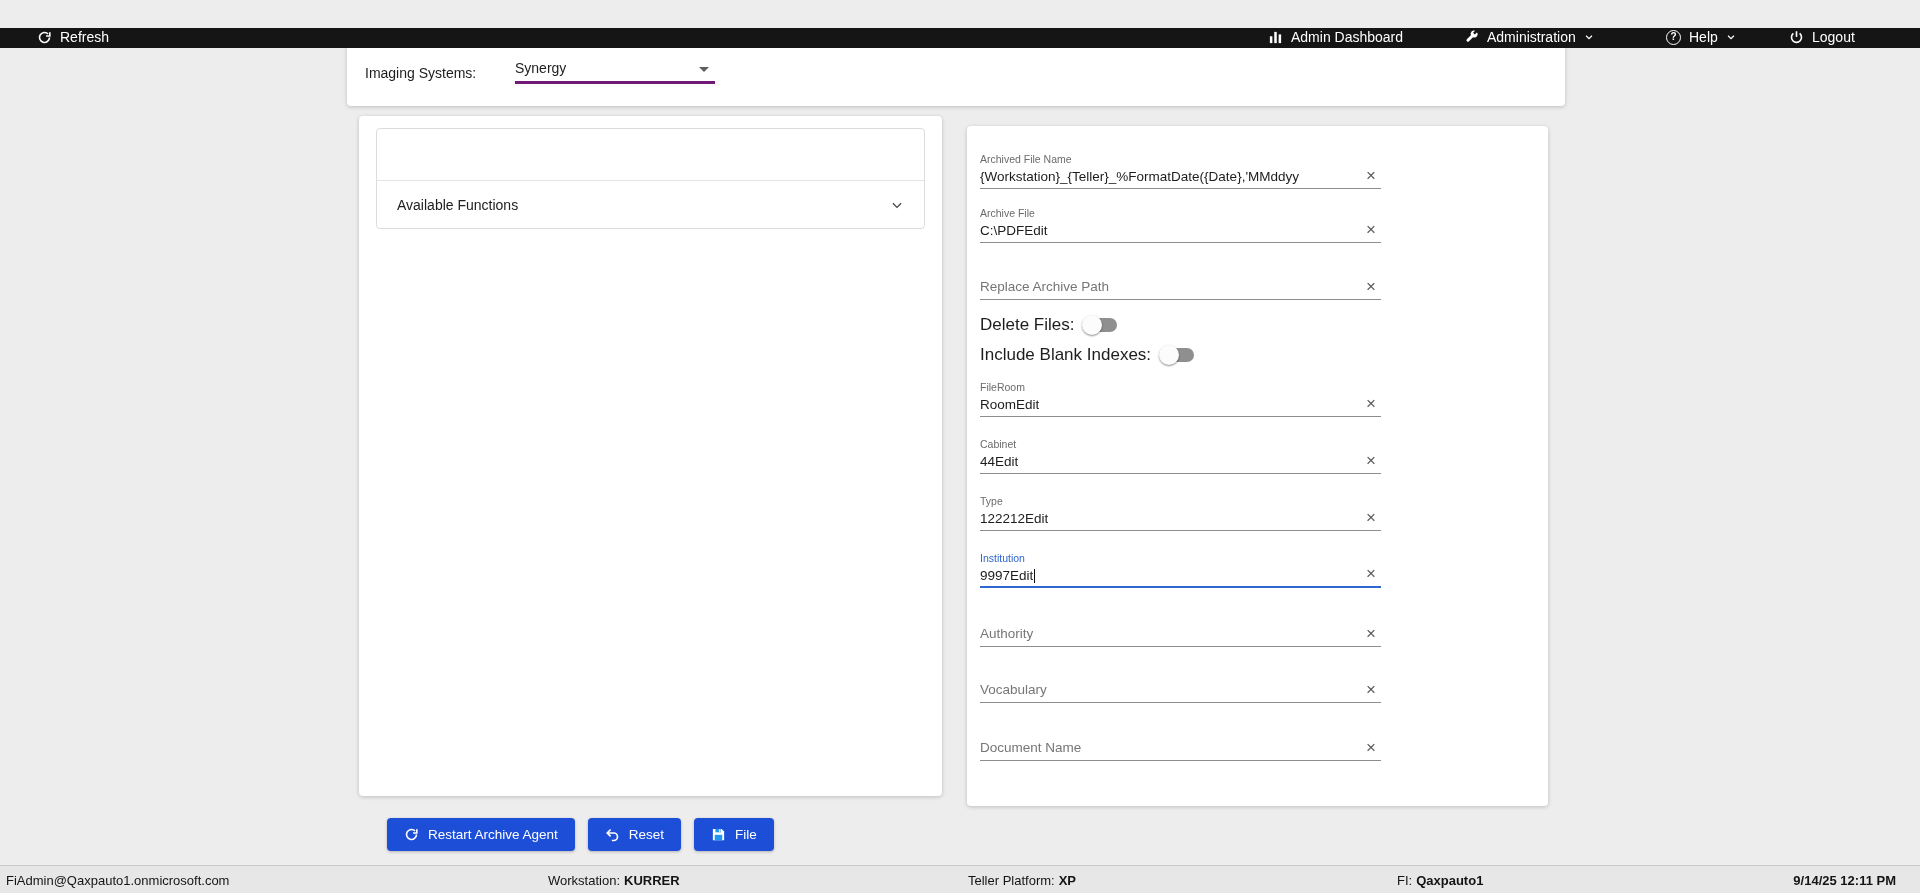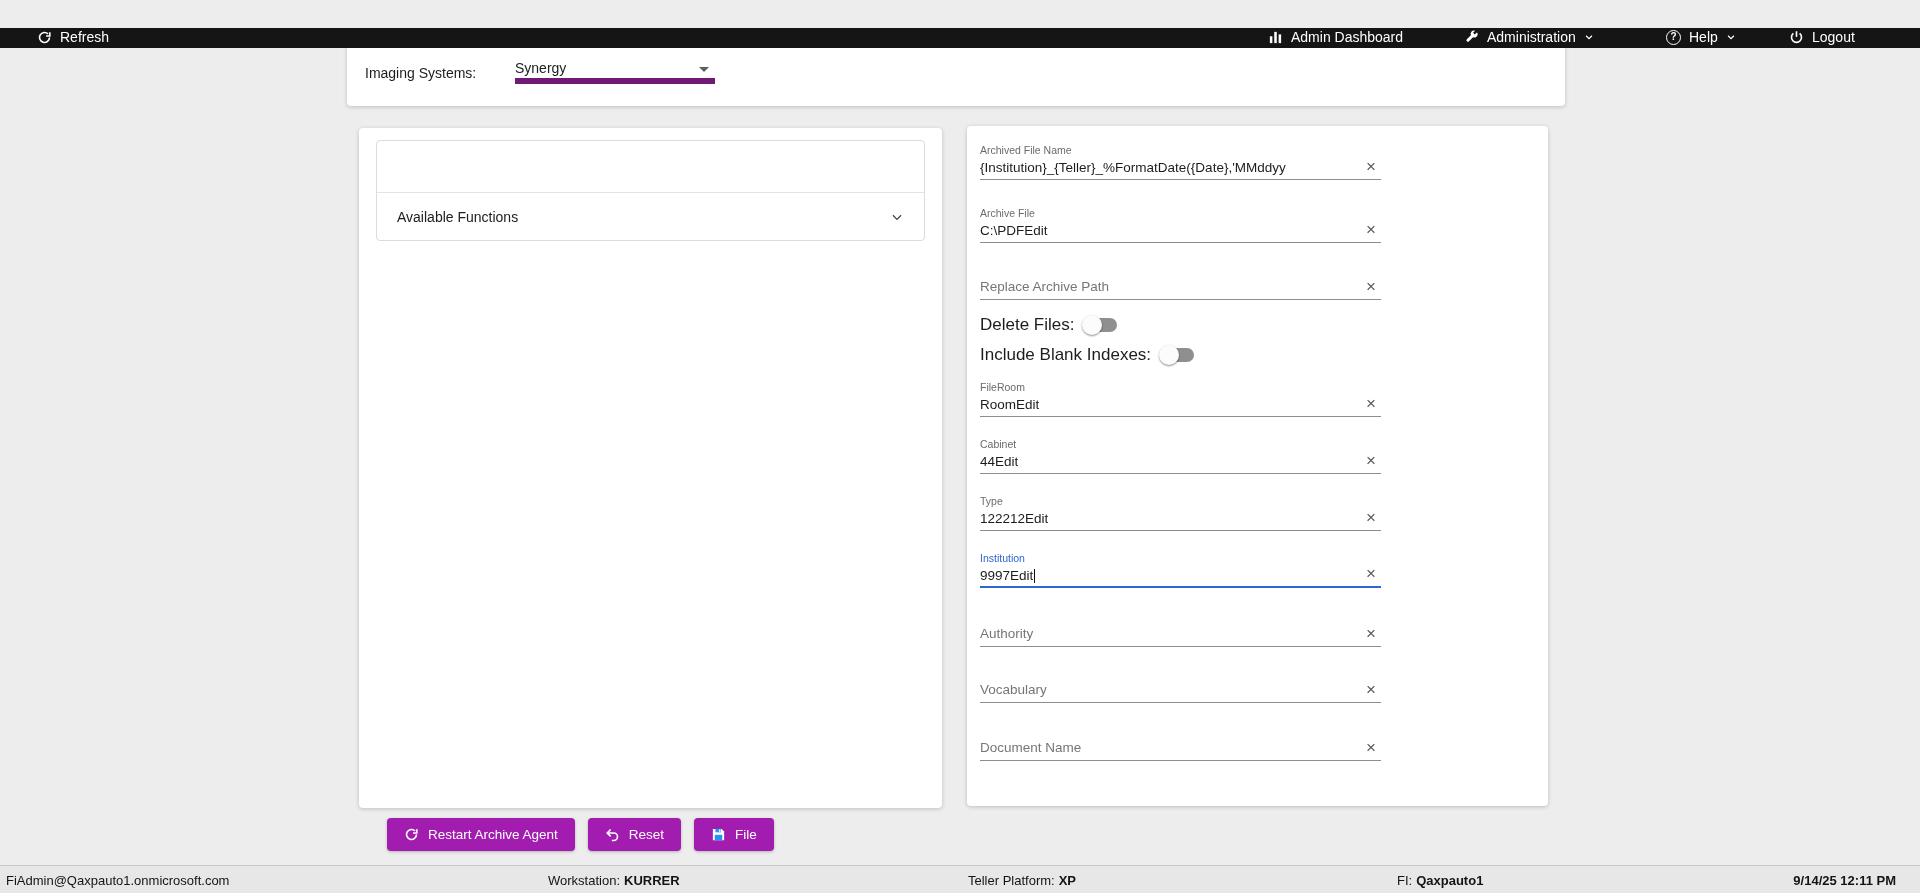--- a/index.html
+++ b/index.html
@@ -29,30 +29,30 @@
     display: inline-block; font-weight: bold;
   }
 
   
   .card {
     position: absolute; background: #fff; border-radius: 4px;
     box-shadow: 0 1px 4px rgba(0,0,0,.2);
     padding-left: 12px;
   }
   #card-imaging { left: 347px; top: 40px; width: 1218px; height: 66px; }
-  #card-left    { left: 359px; top: 128px; width: 583px; height: 680px; }
+  #card-left    { left: 359px; top: 116px; width: 583px; height: 680px; }
   #card-right   { left: 967px; top: 126px; width: 581px; height: 680px; }
 
   
   .imaging-label {
     position: absolute; left: 18px; top: 25px; font-size: 14px; color: #1d1d1d;
   }
   .select {
     position: absolute; left: 168px; top: 13px; width: 200px; height: 31px;
-    border-bottom: 6px solid #701a75; cursor: pointer;
+    border-bottom: 3px solid #701a75; cursor: pointer;
   }
   .select-value { font-size: 14px; color: #202020; margin-top: 7px; }
   .select-caret {
     position: absolute; right: 6px; top: 14px; width: 0; height: 0;
     border-left: 5px solid transparent; border-right: 5px solid transparent;
     border-top: 5px solid #5f5f5f;
   }
 
   
   .func-box {
@@ -103,21 +103,21 @@
   .knob {
     position: absolute; left: -2px; top: -3px; width: 20px; height: 20px;
     background: #fcfcfc; border-radius: 50%;
     box-shadow: 0 1px 2px rgba(0,0,0,.45); display: block;
   }
 
   
   .actions { position: absolute; left: 387px; top: 818px; display: flex; gap: 13px; }
   .btn {
     display: flex; align-items: center; gap: 9px; height: 33px; padding: 0 17px;
-    background: #a21caf; color: #fff; border: none; border-radius: 4px;
+    background: #1d4ed8; color: #fff; border: none; border-radius: 4px;
     font-size: 13.5px; font-family: inherit; cursor: pointer;
     box-shadow: 0 1px 3px rgba(0,0,0,.25);
   }
   .btn svg { display: block; }
 
   
   .statusbar {
     position: absolute; left: 0; bottom: 0; width: 1920px; height: 28px;
     background: #e7e7e7; border-top: 1px solid #c9c9c9;
     font-size: 13px; color: #141414; text-decoration: underline;
@@ -189,24 +189,24 @@
       <span>Available Functions</span>
       <svg class="func-chevron" width="14" height="14" viewBox="0 0 24 24">
           <path d="M5 9l7 7 7-7" fill="none" stroke="#454545" stroke-width="2.2"></path>
         </svg>
     </div>
   </div>
 </section>
 
 <section class="card" id="card-right">
 
-  <div class="field" style="top:18px">
+  <div class="field" style="top:27px">
     <div class="f-label">Archived File Name</div>
     <div class="f-value-row">
-        <span class="f-value">{Institution}_{Teller}_%FormatDate({Date},'MMddyy</span>
+        <span class="f-value">{Workstation}_{Teller}_%FormatDate({Date},'MMddyy</span>
       </div>
     <button class="f-clear"><span>×</span></button>
   </div>
 
   <div class="field" style="top:81px">
     <div class="f-label">Archive File</div>
     <div class="f-value-row">
         <span class="f-value">C:\PDFEdit</span>
       </div>
     <button class="f-clear"><span>×</span></button>

